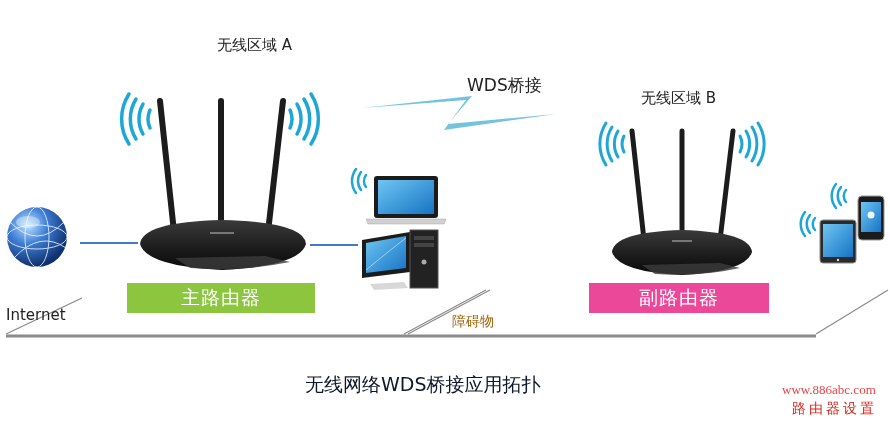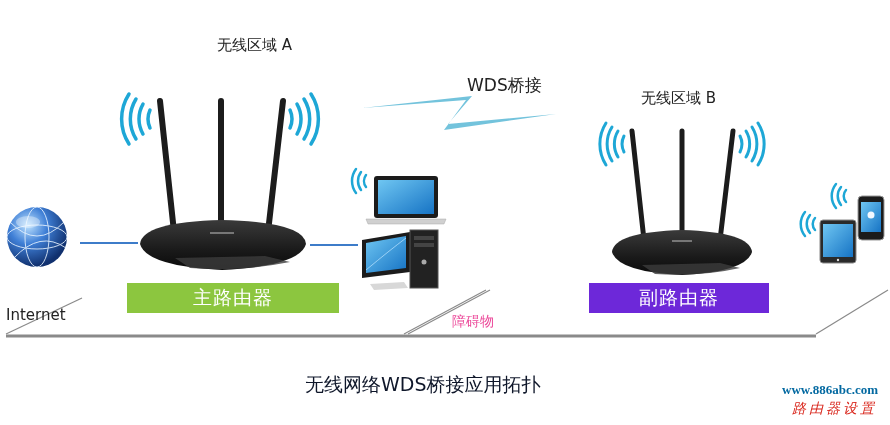--- a/index.html
+++ b/index.html
@@ -4,24 +4,24 @@
 <style>
   html, body { margin:0; padding:0; background:#ffffff; }
   body { width:890px; height:425px; position:relative; overflow:hidden;
          font-family:"DejaVu Sans", "Liberation Sans", sans-serif; color:#1a1a1a; }
   .abs { position:absolute; }
   .zone-label { font-size:15px; color:#222; white-space:nowrap; }
   .wds-label { font-size:17px; color:#222; white-space:nowrap;margin-left:44px; }
   .router-box { height:30px; color:#ffffff; font-size:19px; letter-spacing:1px;
                 display:flex; align-items:center; justify-content:center; }
   .caption { font-size:19px; color:#0f172a; white-space:nowrap; }
-  .obstacle { font-size:14px; color:#ec4899; white-space:nowrap; }
+  .obstacle { font-size:14px; color:#a16207; white-space:nowrap; }
   .internet-label { font-size:15px; color:#222;margin-top:35px; }
-  .wm1 { font-family:"Liberation Serif", "DejaVu Serif", serif; font-weight:bold;
-         font-size:13px; color:#0369a1; }
+  .wm1 { font-family:"Liberation Serif", "DejaVu Serif", serif; font-weight:normal;
+         font-size:13px; color:#ef4444; }
   .wm2 { font-family:"DejaVu Serif", serif; font-size:14px; color:#d9261c; letter-spacing:3px; }
   svg { overflow:visible; }
 </style>
 </head>
 <body>
 
 <svg class="abs" style="left:0;top:0" width="890" height="425">
   <defs>
     <radialGradient id="globeGrad" cx="35%" cy="30%" r="70%">
       <stop offset="0%" stop-color="#bfe3ff"></stop>
@@ -172,23 +172,23 @@
 </svg>
 
 <div class="abs zone-label" style="left:186px;top:36px;margin-left:31px;">无线区域 A</div>
 
 <div class="abs zone-label" style="left:641px;top:45px;margin-top:44px;">无线区域 B</div>
 
 <div class="abs wds-label" style="left:423px;top:74px;">WDS桥接</div>
 
 <div class="abs internet-label" style="left:6px;top:271px;">Internet</div>
 
-<div class="abs router-box" style="left:127px;top:283px;width:212px;background:#8cc63f;">主路由器</div>
+<div class="abs router-box" style="left:127px;top:283px;width:188px;background:#8cc63f;">主路由器</div>
 
-<div class="abs router-box" style="left:589px;top:283px;width:180px;background:#6d28d9;">副路由器</div>
+<div class="abs router-box" style="left:589px;top:283px;width:180px;background:#ec4899;">副路由器</div>
 
 <div class="abs obstacle" style="left:452px;top:313px;">障碍物</div>
 
 <div class="abs caption" style="left:305px;top:372px;">无线网络WDS桥接应用拓扑</div>
 
 <div class="abs wm1" style="left:782px;top:382px;">www.886abc.com</div>
 
-<div class="abs wm2" style="left:792px;top:400px;font-style:italic;">路由器设置</div>
+<div class="abs wm2" style="left:792px;top:400px;">路由器设置</div>
 
 </body></html>

